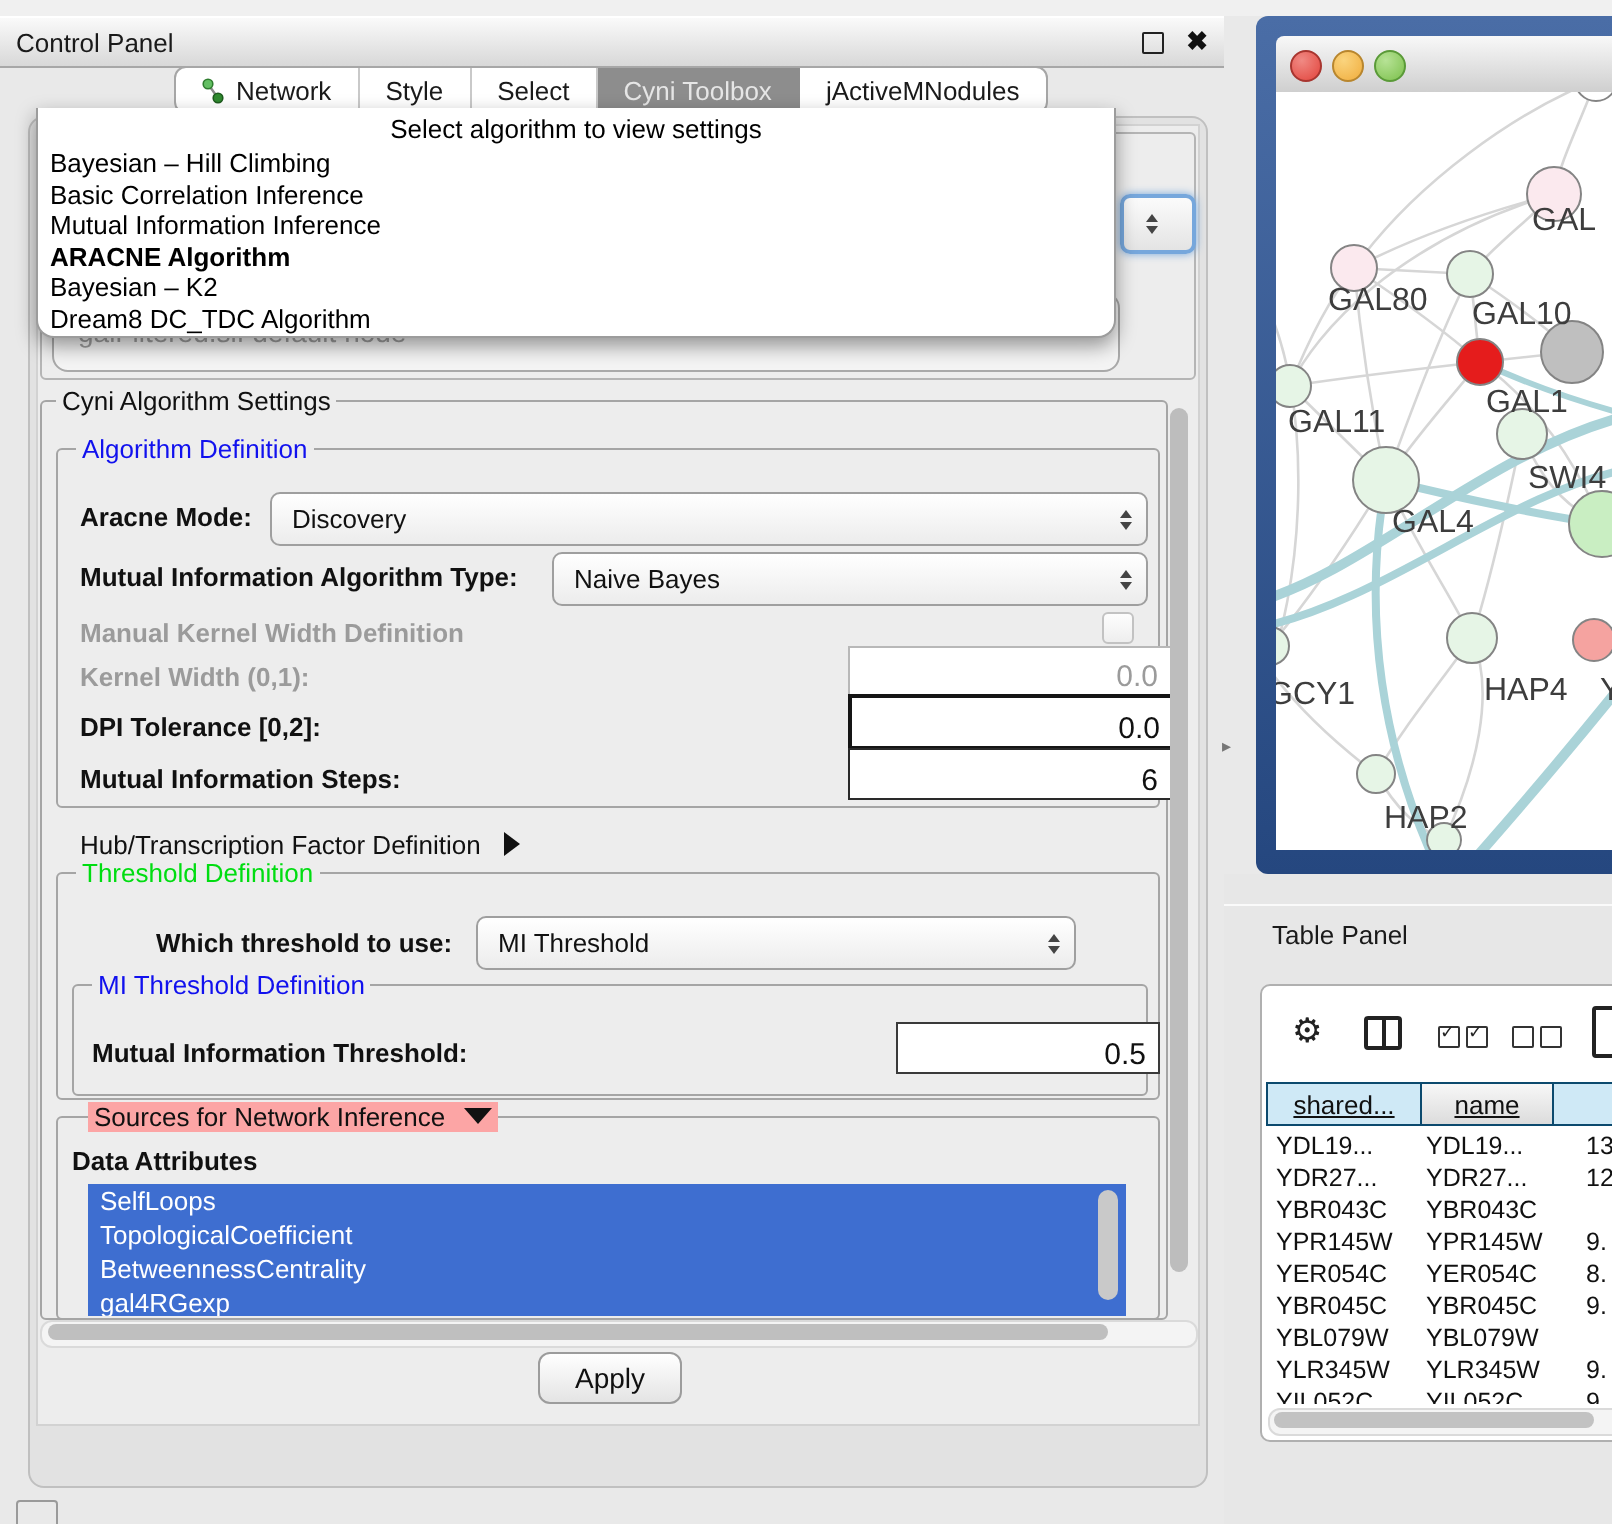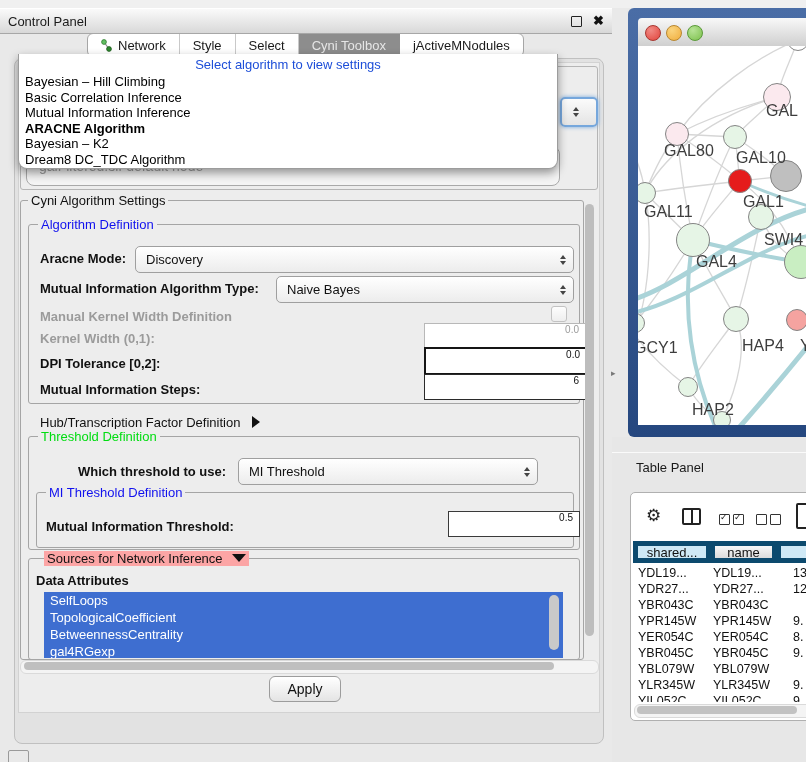--- a/index.html
+++ b/index.html
@@ -33,38 +33,38 @@
   .focus-combo{left:560px;top:97px;width:34px;height:26px;border:2px solid #76a7dc;
     box-shadow:0 0 4px #76a7dc;border-radius:5px;background:linear-gradient(#fbfbfb,#e4e4e4);
     z-index:3;display:flex;align-items:center;justify-content:center;}
   .ghost-combo{left:26px;top:146px;width:532px;height:38px;border:1px solid #a9a9a9;
     border-radius:8px;background:#f4f4f4;display:flex;align-items:center;z-index:1;}
   .ghost-combo span{margin-left:12px;font-size:14px;color:#9e9e9e;}
   
   .popup{left:18px;top:54px;width:538px;height:114px;background:#fff;
     border:1px solid #9c9c9c;border-top:none;border-radius:0 0 9px 9px;
     box-shadow:0 4px 10px rgba(0,0,0,.4);z-index:10;}
-  .popup .ph{text-align:center;color:#1d4ed8;font-size:13px;padding-top:3px;height:17px;}
+  .popup .ph{text-align:center;color:#000000;font-size:13px;padding-top:3px;height:17px;}
   .popup .li{font-size:13px;line-height:15.6px;padding-left:6px;color:#000;}
   
   .fs{border:1px solid #a5a5a5;border-radius:3px;}
   .ft{position:absolute;top:-8px;font-size:13px;background:#ededed;padding:0 3px;white-space:nowrap;}
   .blue{color:#1111ee;}
   .green{color:#00dd11;}
   
   .combo{display:flex;align-items:center;background:linear-gradient(#ffffff,#ececec);
     border:1px solid #9f9f9f;border-radius:5px;font-size:13px;color:#111;}
   .combo .val{margin-left:10px;flex:1;}
   .spin{display:flex;flex-direction:column;align-items:center;justify-content:center;
     margin-right:7px;gap:2px;}
   .spin i{display:block;width:0;height:0;border-left:3.5px solid transparent;
     border-right:3.5px solid transparent;}
   .spin .up{border-bottom:4px solid #444;}
   .spin .dn{border-top:4px solid #444;}
-  .inp{background:#fff;font-size:10px;display:flex;align-items:flex-start;
+  .inp{background:#fff;font-size:15px;display:flex;align-items:flex-end;
     justify-content:flex-end;padding:0 6px;color:#111;}
   .chk{width:14px;height:14px;border:1px solid #c2c2c2;border-radius:3px;
     background:linear-gradient(#fdfdfd,#eee);}
   .gray{color:#9b9b9b;}
   
   .attr-li{height:17px;line-height:17px;background:#3e6ed0;color:#fff;
     font-size:13px;padding-left:6px;}
   
   .btn{display:flex;align-items:center;justify-content:center;
     background:linear-gradient(#ffffff,#e4e4e4);border:1px solid #9c9c9c;
@@ -81,23 +81,23 @@
   .light{position:absolute;top:7px;width:14px;height:14px;border-radius:50%;}
   .net-canvas{left:638px;top:46px;width:188px;height:379px;background:#fff;overflow:hidden;}
   .node{position:absolute;border:1.5px solid #848484;border-radius:50%;box-sizing:border-box;}
   .nlabel{position:absolute;font-size:16px;color:#3d3d3d;white-space:nowrap;}
   .n-green{background:#e6f5e6;} .n-bgreen{background:#c9eec2;}
   .n-pink{background:#fbe9ee;} .n-salmon{background:#f5a3a0;}
   .n-red{background:#e51c1c;} .n-gray{background:#bfbfbf;} .n-white{background:#ffffff;}
   
   .tp-box{left:630px;top:492px;width:200px;height:227px;background:#fff;
     border:1px solid #b0b0b0;border-radius:5px;overflow:hidden;}
-  .th{position:absolute;top:48px;height:22px;border:5px solid #0c4a6e;
+  .th{position:absolute;top:48px;height:22px;border:1px solid #0c4a6e;
     box-sizing:border-box;display:flex;align-items:center;justify-content:center;
-    font-size:13px;color:#111;}
+    font-size:13px;color:#111;text-decoration:underline;}
   .th-blue{background:#cfe9f6;} .th-gray{background:linear-gradient(#f7f7f7,#dcdcdc);}
   .cell{position:absolute;font-size:12.5px;color:#111;white-space:nowrap;}
   .icon-cols{width:19px;height:17px;border:2px solid #222;border-radius:2px;
     display:flex;box-sizing:border-box;}
   .icon-cols i{flex:1;border-right:2px solid #222;} .icon-cols i:last-child{border-right:none;}
   .mini-cb{display:inline-block;width:9px;height:9px;border:1.5px solid #333;
     border-radius:1px;margin-right:3px;position:relative;}
   .mini-cb.on::after{content:"✓";position:absolute;left:0px;top:-3px;font-size:9px;color:#222;}
   .tri-r{display:inline-block;width:0;height:0;border-top:6px solid transparent;
     border-bottom:6px solid transparent;border-left:8px solid #111;vertical-align:-1px;}

